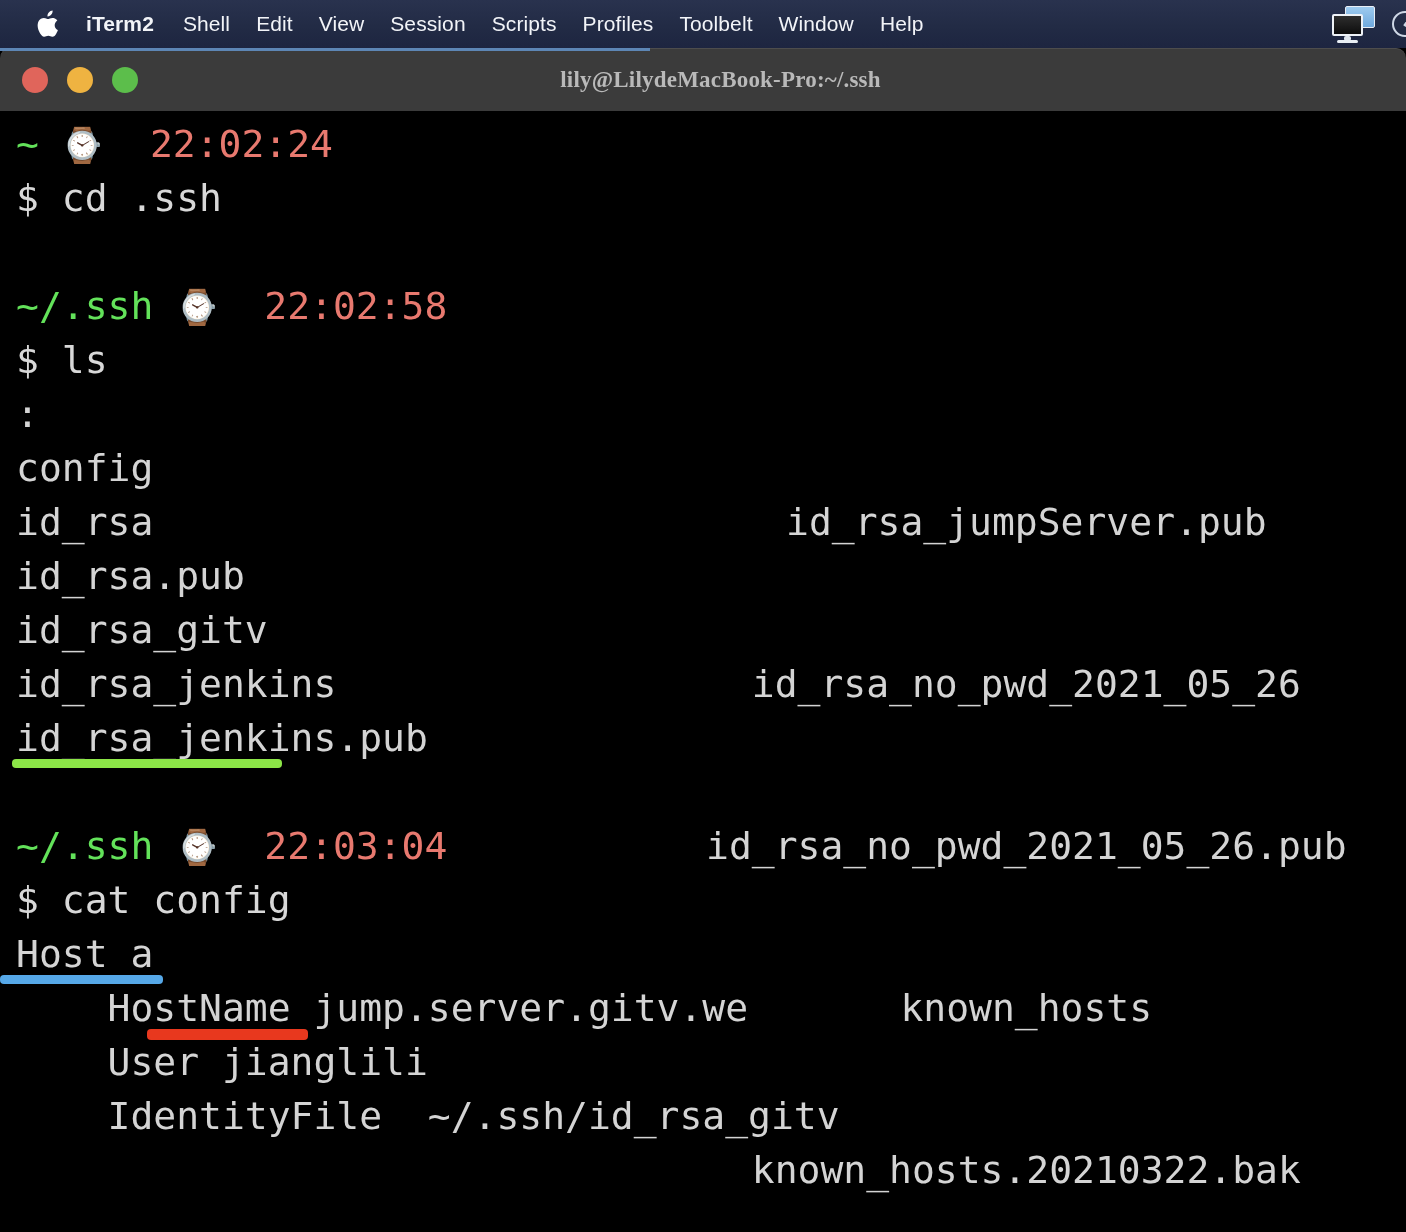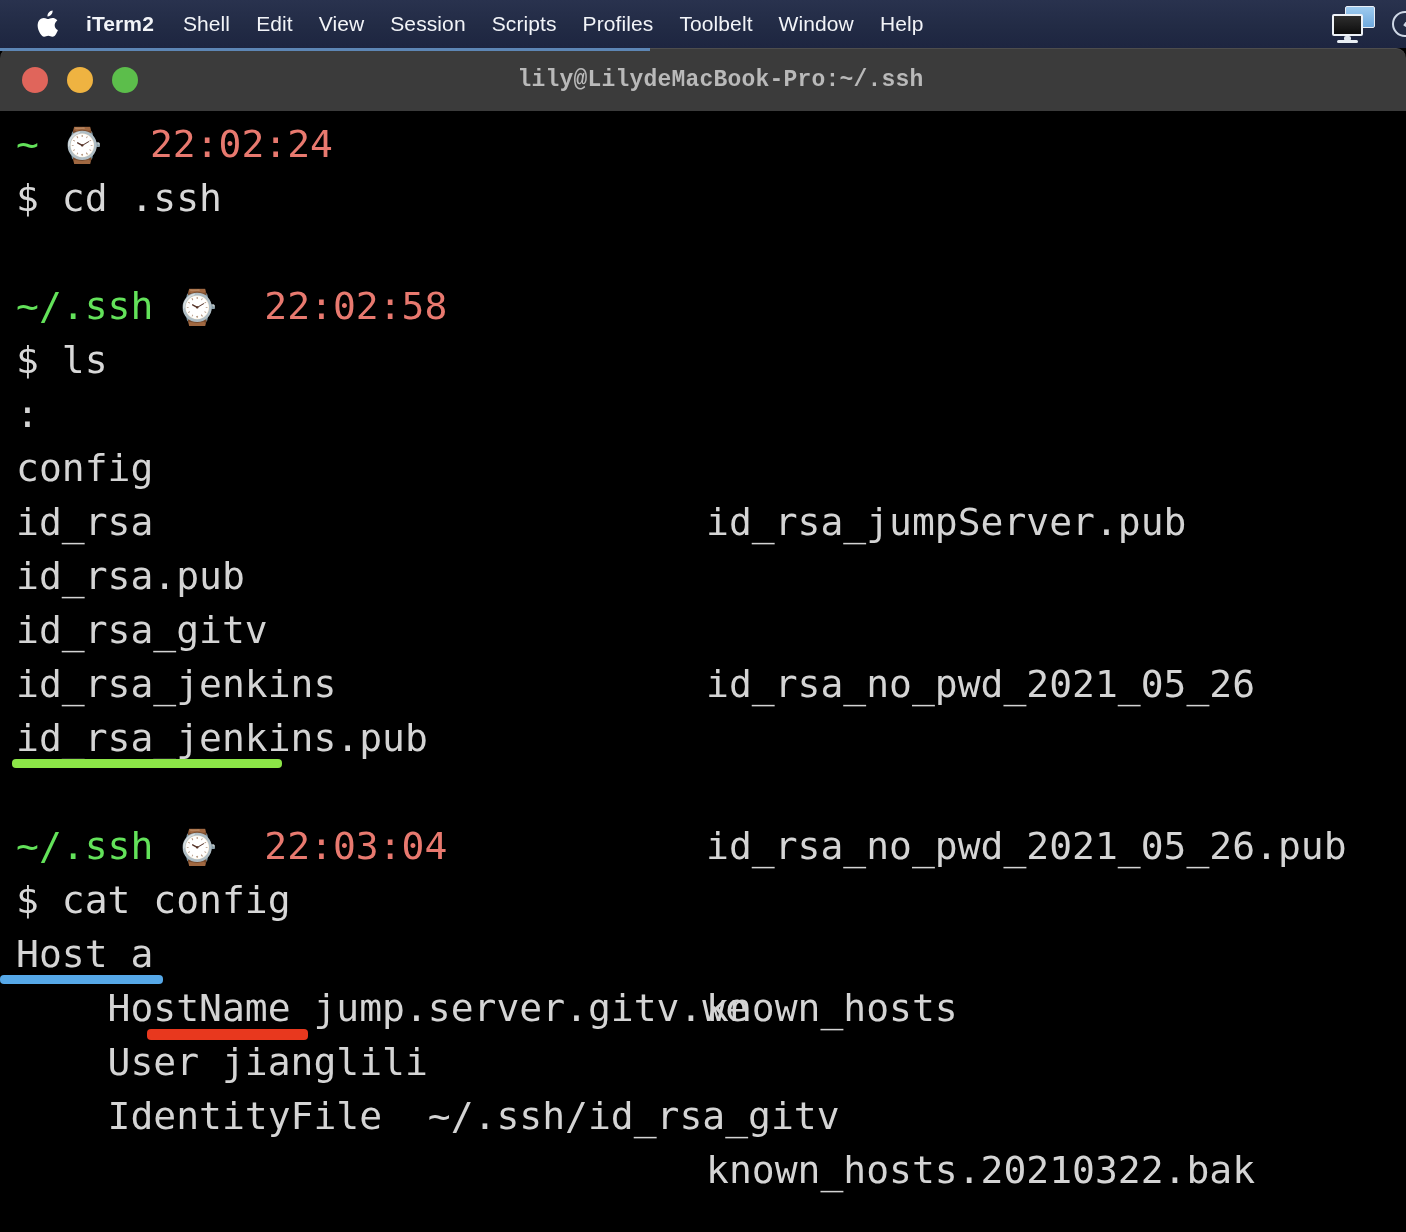--- a/index.html
+++ b/index.html
@@ -160,21 +160,21 @@
   .dot { width: 26px; height: 26px; border-radius: 50%; }
   .dot.red    { background: #e0655b; }
   .dot.yellow { background: #efb341; }
   .dot.green  { background: #5cbe4b; }
 
   .title-text {
     position: absolute;
     left: 0; right: 0;
     text-align: center;
     color: #b9b9b9;
-    font-family: Liberation Mono, monospace;
+    font-family: Liberation Serif, serif;
     font-size: 23px;
     font-weight: bold;
     letter-spacing: 0.2px;
     pointer-events: none;
     padding-left: 35px;
   }
 
   
   .terminal {
     position: relative;
@@ -207,21 +207,21 @@
   }
 
   
   .lscol-right {
     position: absolute;
     left: 706px;
     top: 0;
     white-space: pre;
     color: #d4d4d4;
   }
-  .lscol-right .tline { padding-left: 0; }
+  .lscol-right .tline { padding-left: 0; text-align: center; }
 
   
   .annot {
     position: absolute;
     border-radius: 4px;
     z-index: 20;
   }
   .annot.green-1 {
     left: 12px; top: 648px;
     width: 270px; height: 9px;

